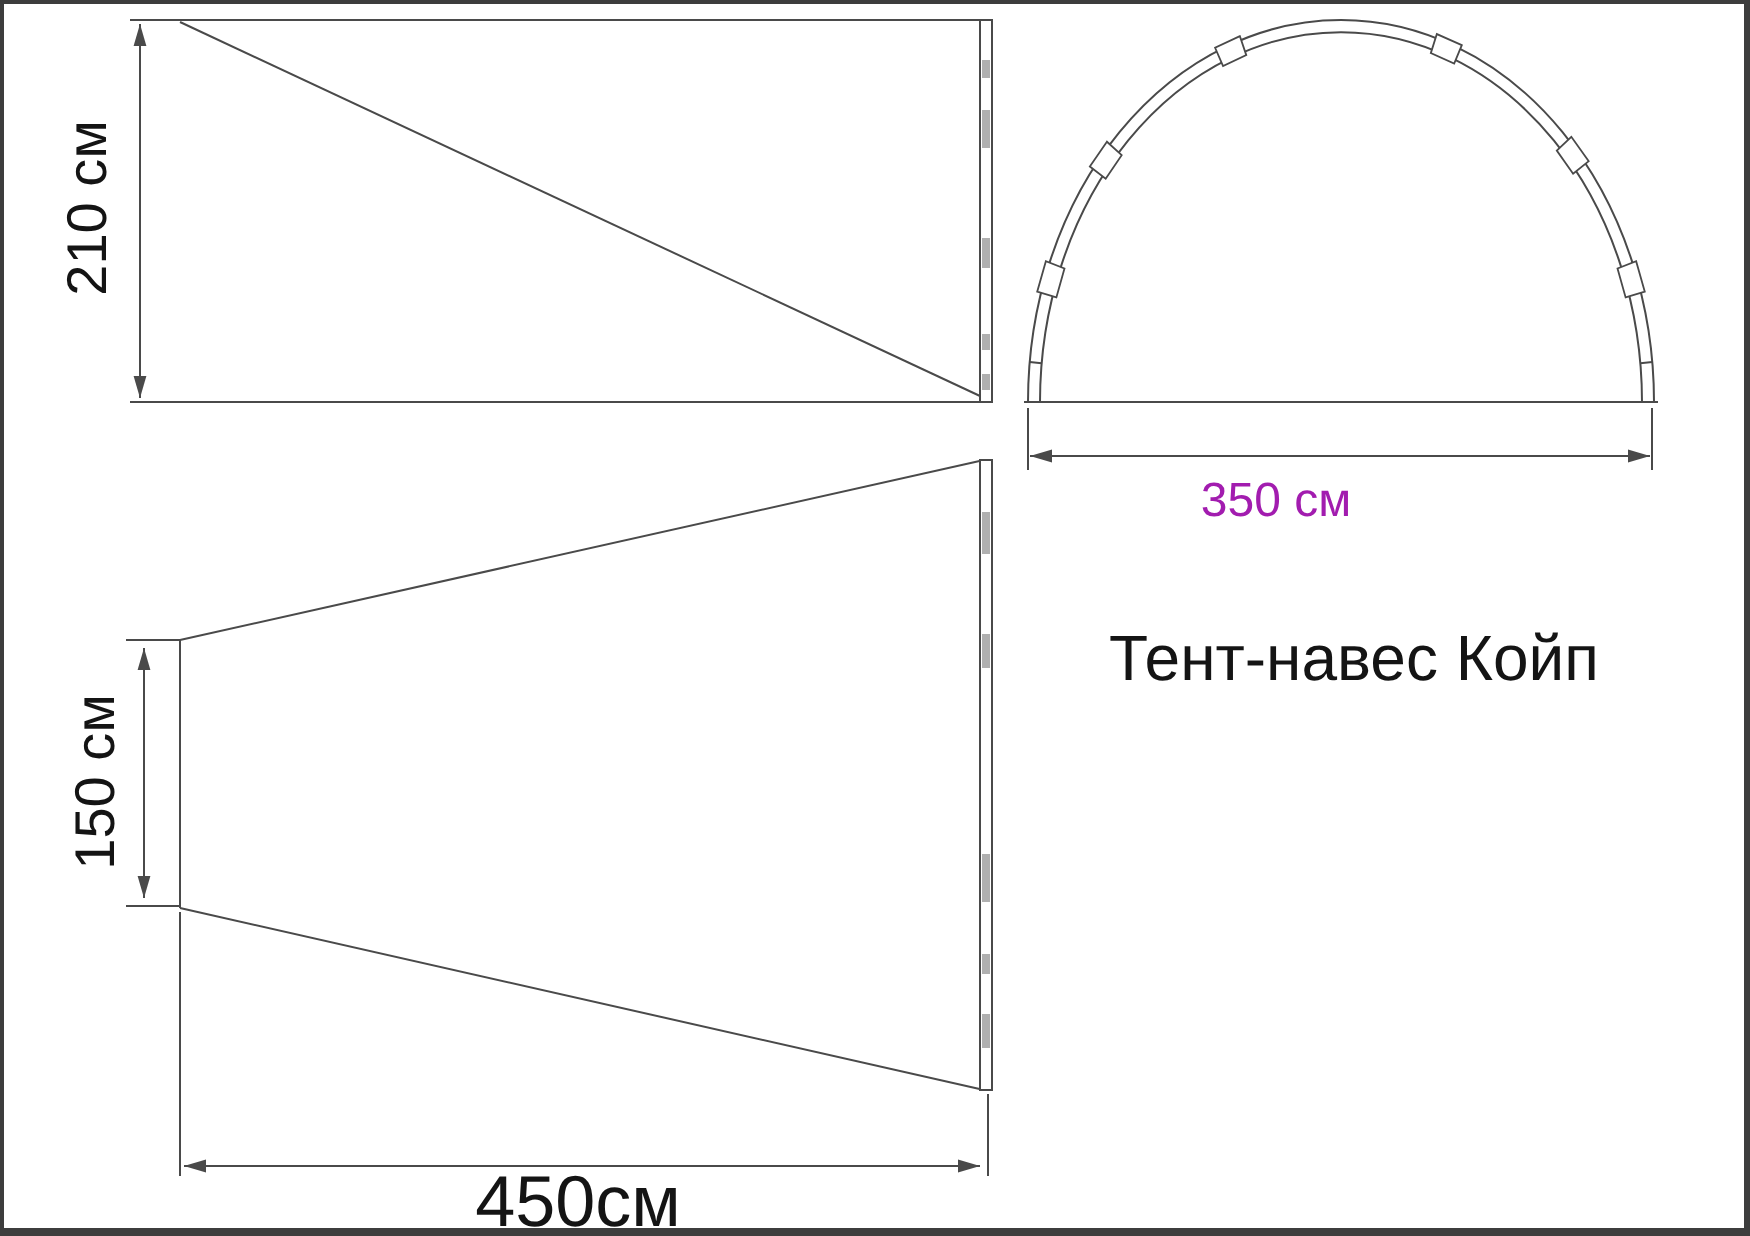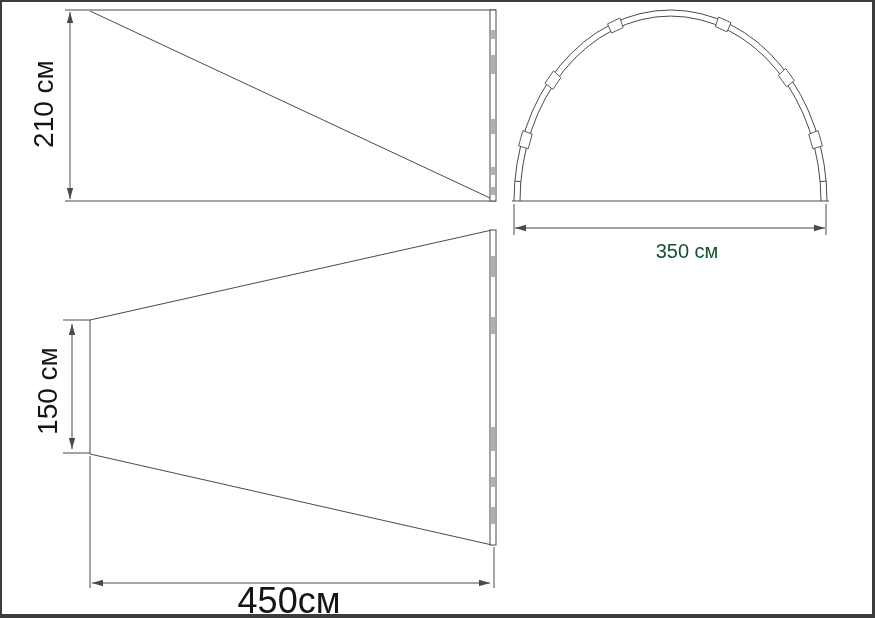--- a/index.html
+++ b/index.html
@@ -69,19 +69,20 @@
         <polygon points="520.9276531857893,128.57878062283942 516.6058719472763,143.86214509084013 526.1890976919277,146.71902876488986 530.2382113444146,132.22754846621558" fill="#ffffff" stroke="#4a4a4a" stroke-width="0.9"></polygon>
         <line x1="824.1426766251348" y1="179.0350635158782" x2="818.1755452529251" y2="179.6622342954841" stroke="#4a4a4a" stroke-width="1"></line>
         <line x1="512.8573233748652" y1="179.03506351587814" x2="518.8244547470749" y2="179.66223429548407" stroke="#4a4a4a" stroke-width="1"></line>
         <line x1="513" y1="226" x2="823" y2="226" stroke="#4a4a4a" stroke-width="1"></line>
         <polygon points="823,226 812,229.2 812,222.8" fill="#4a4a4a"></polygon>
         <polygon points="513,226 524,222.8 524,229.2" fill="#4a4a4a"></polygon>
       </svg></div>
 
   <div class="label" style="left: 42px; top: 102px; font-size: 28px; color: rgb(20, 20, 20); transform: translate(-50%, -50%) rotate(-90deg);">210 см</div>
 
-  <div class="label" style="left: 685px; top: 249px; font-size: 20px; color: #14532d; transform: translate(-50%, -50%) rotate(0deg);">350 см</div>
+  <div class="label" style="left: 636px; top: 249px; font-size: 24px; color: #a21caf; transform: translate(-50%, -50%) rotate(0deg);">350 см</div>
 
   <div class="label" style="left: 46px; top: 389px; font-size: 28px; color: rgb(20, 20, 20); transform: translate(-50%, -50%) rotate(-90deg);">150 см</div>
 
   <div class="label" style="left: 287px; top: 599px; font-size: 36px; color: rgb(20, 20, 20); transform: translate(-50%, -50%) rotate(0deg);">450см</div>
 
+  <div class="label" style="left: 675px; top: 327px; font-size: 32px; color: rgb(20, 20, 20); transform: translate(-50%, -50%) rotate(0deg);">Тент-навес Койп</div>
 </div>
 
 </body></html>

